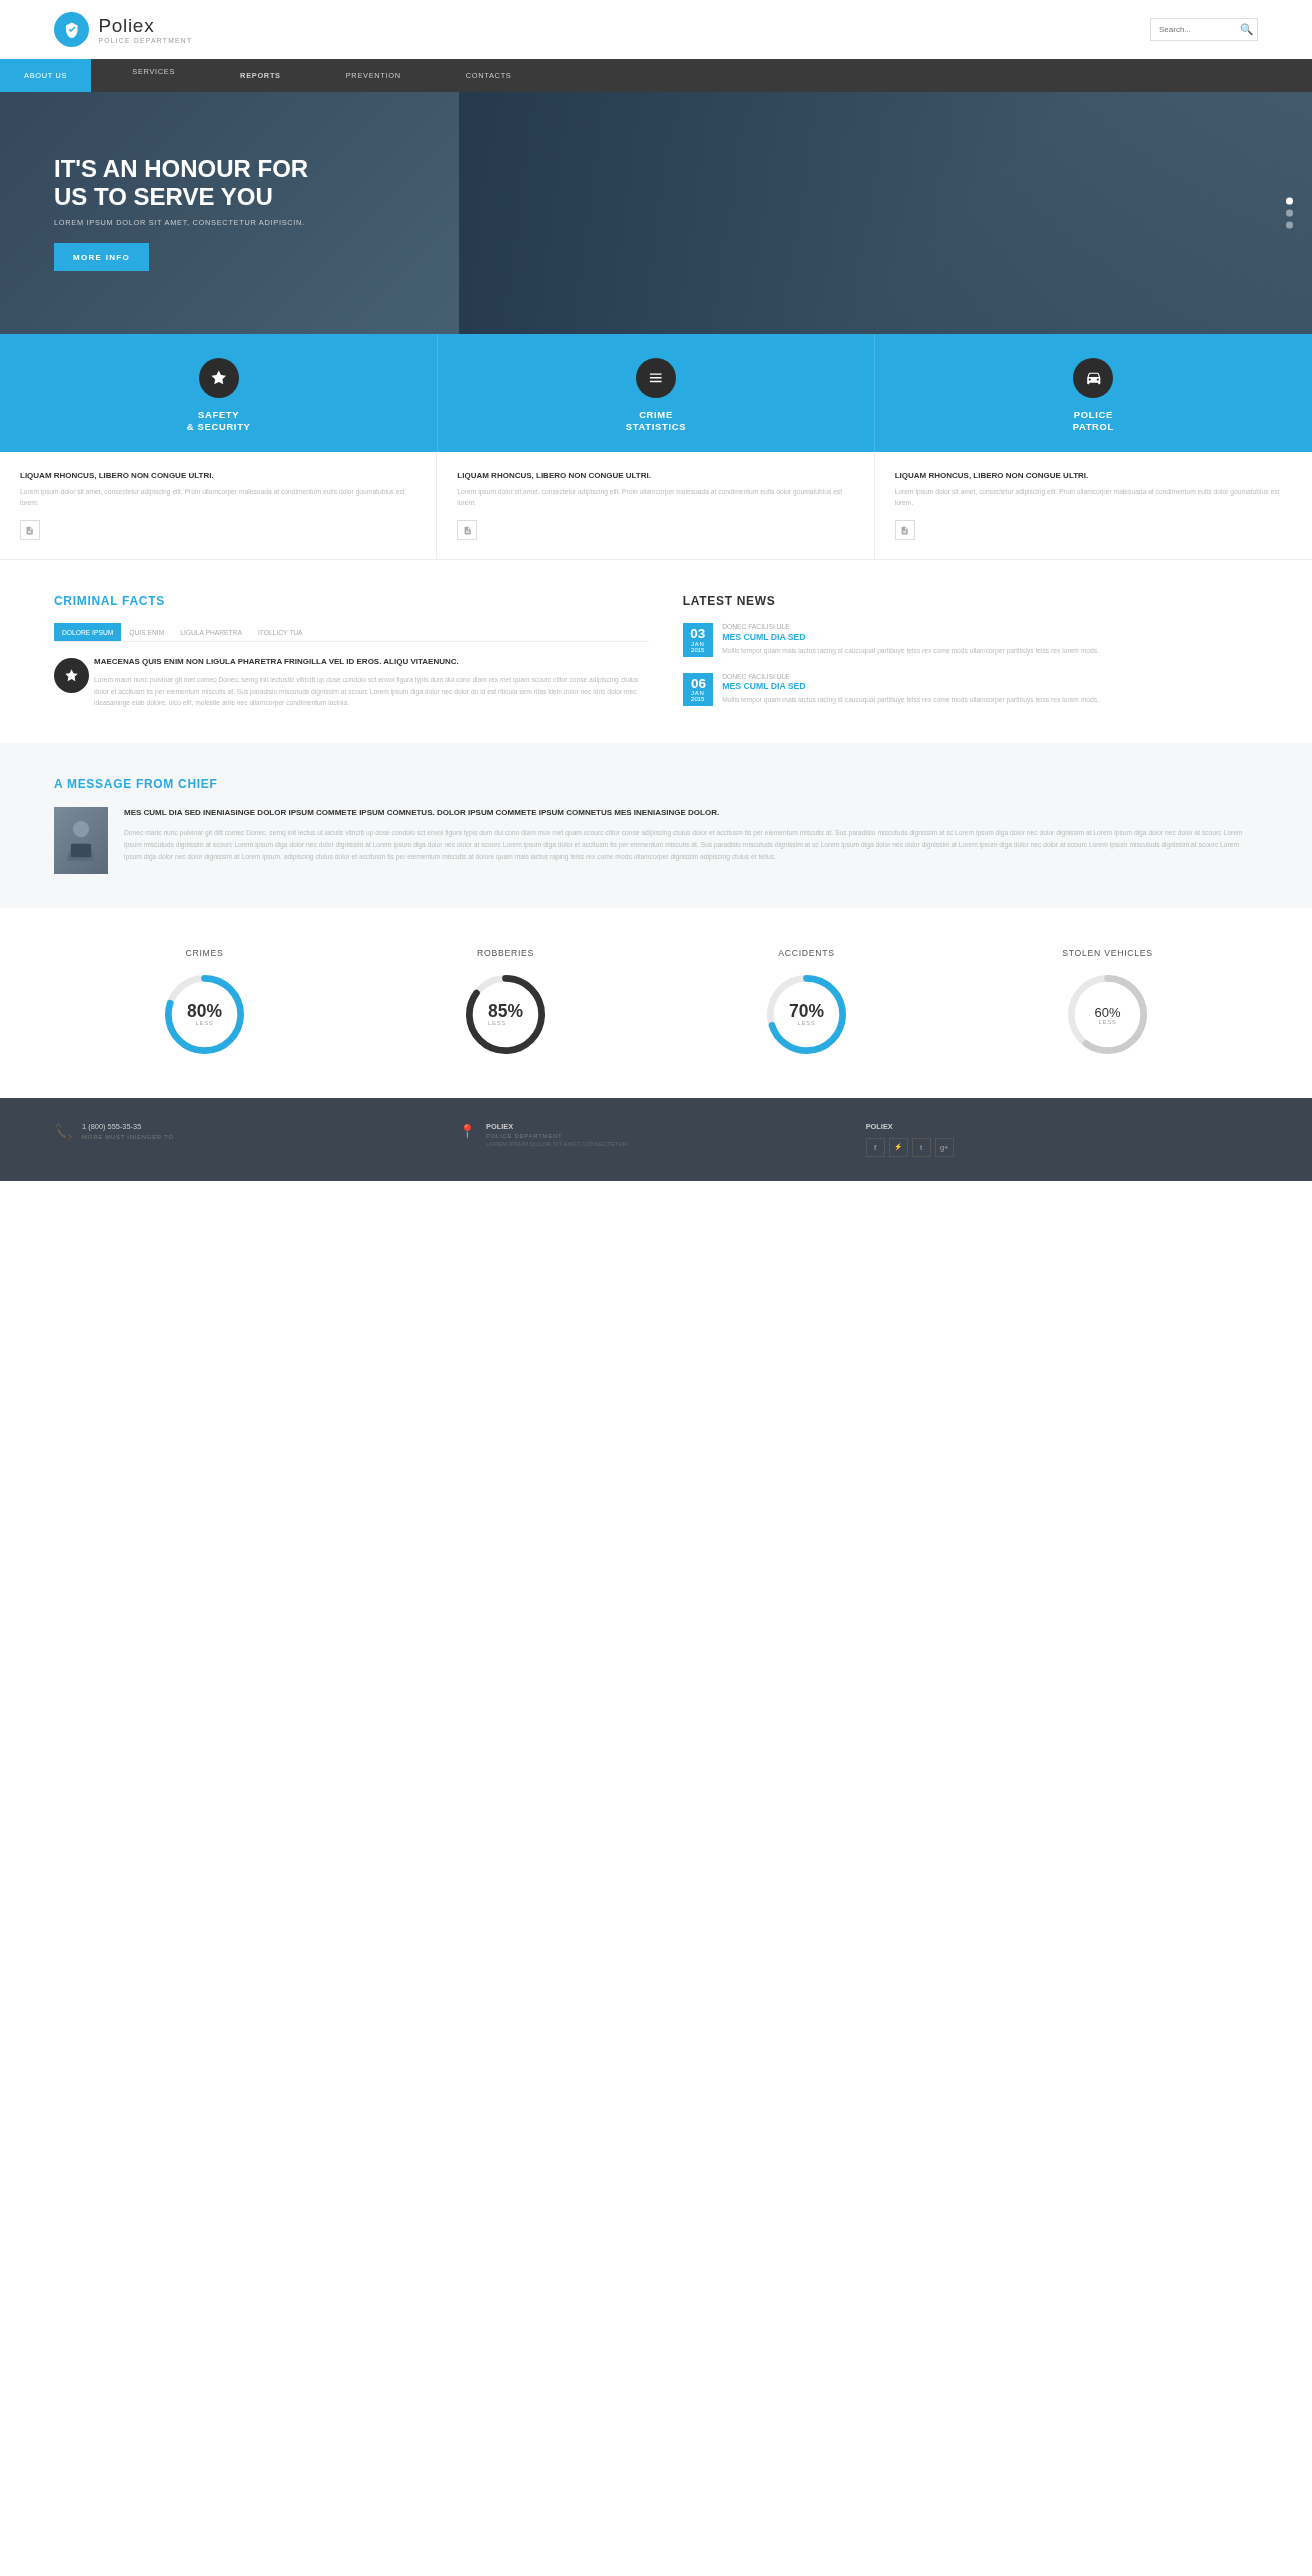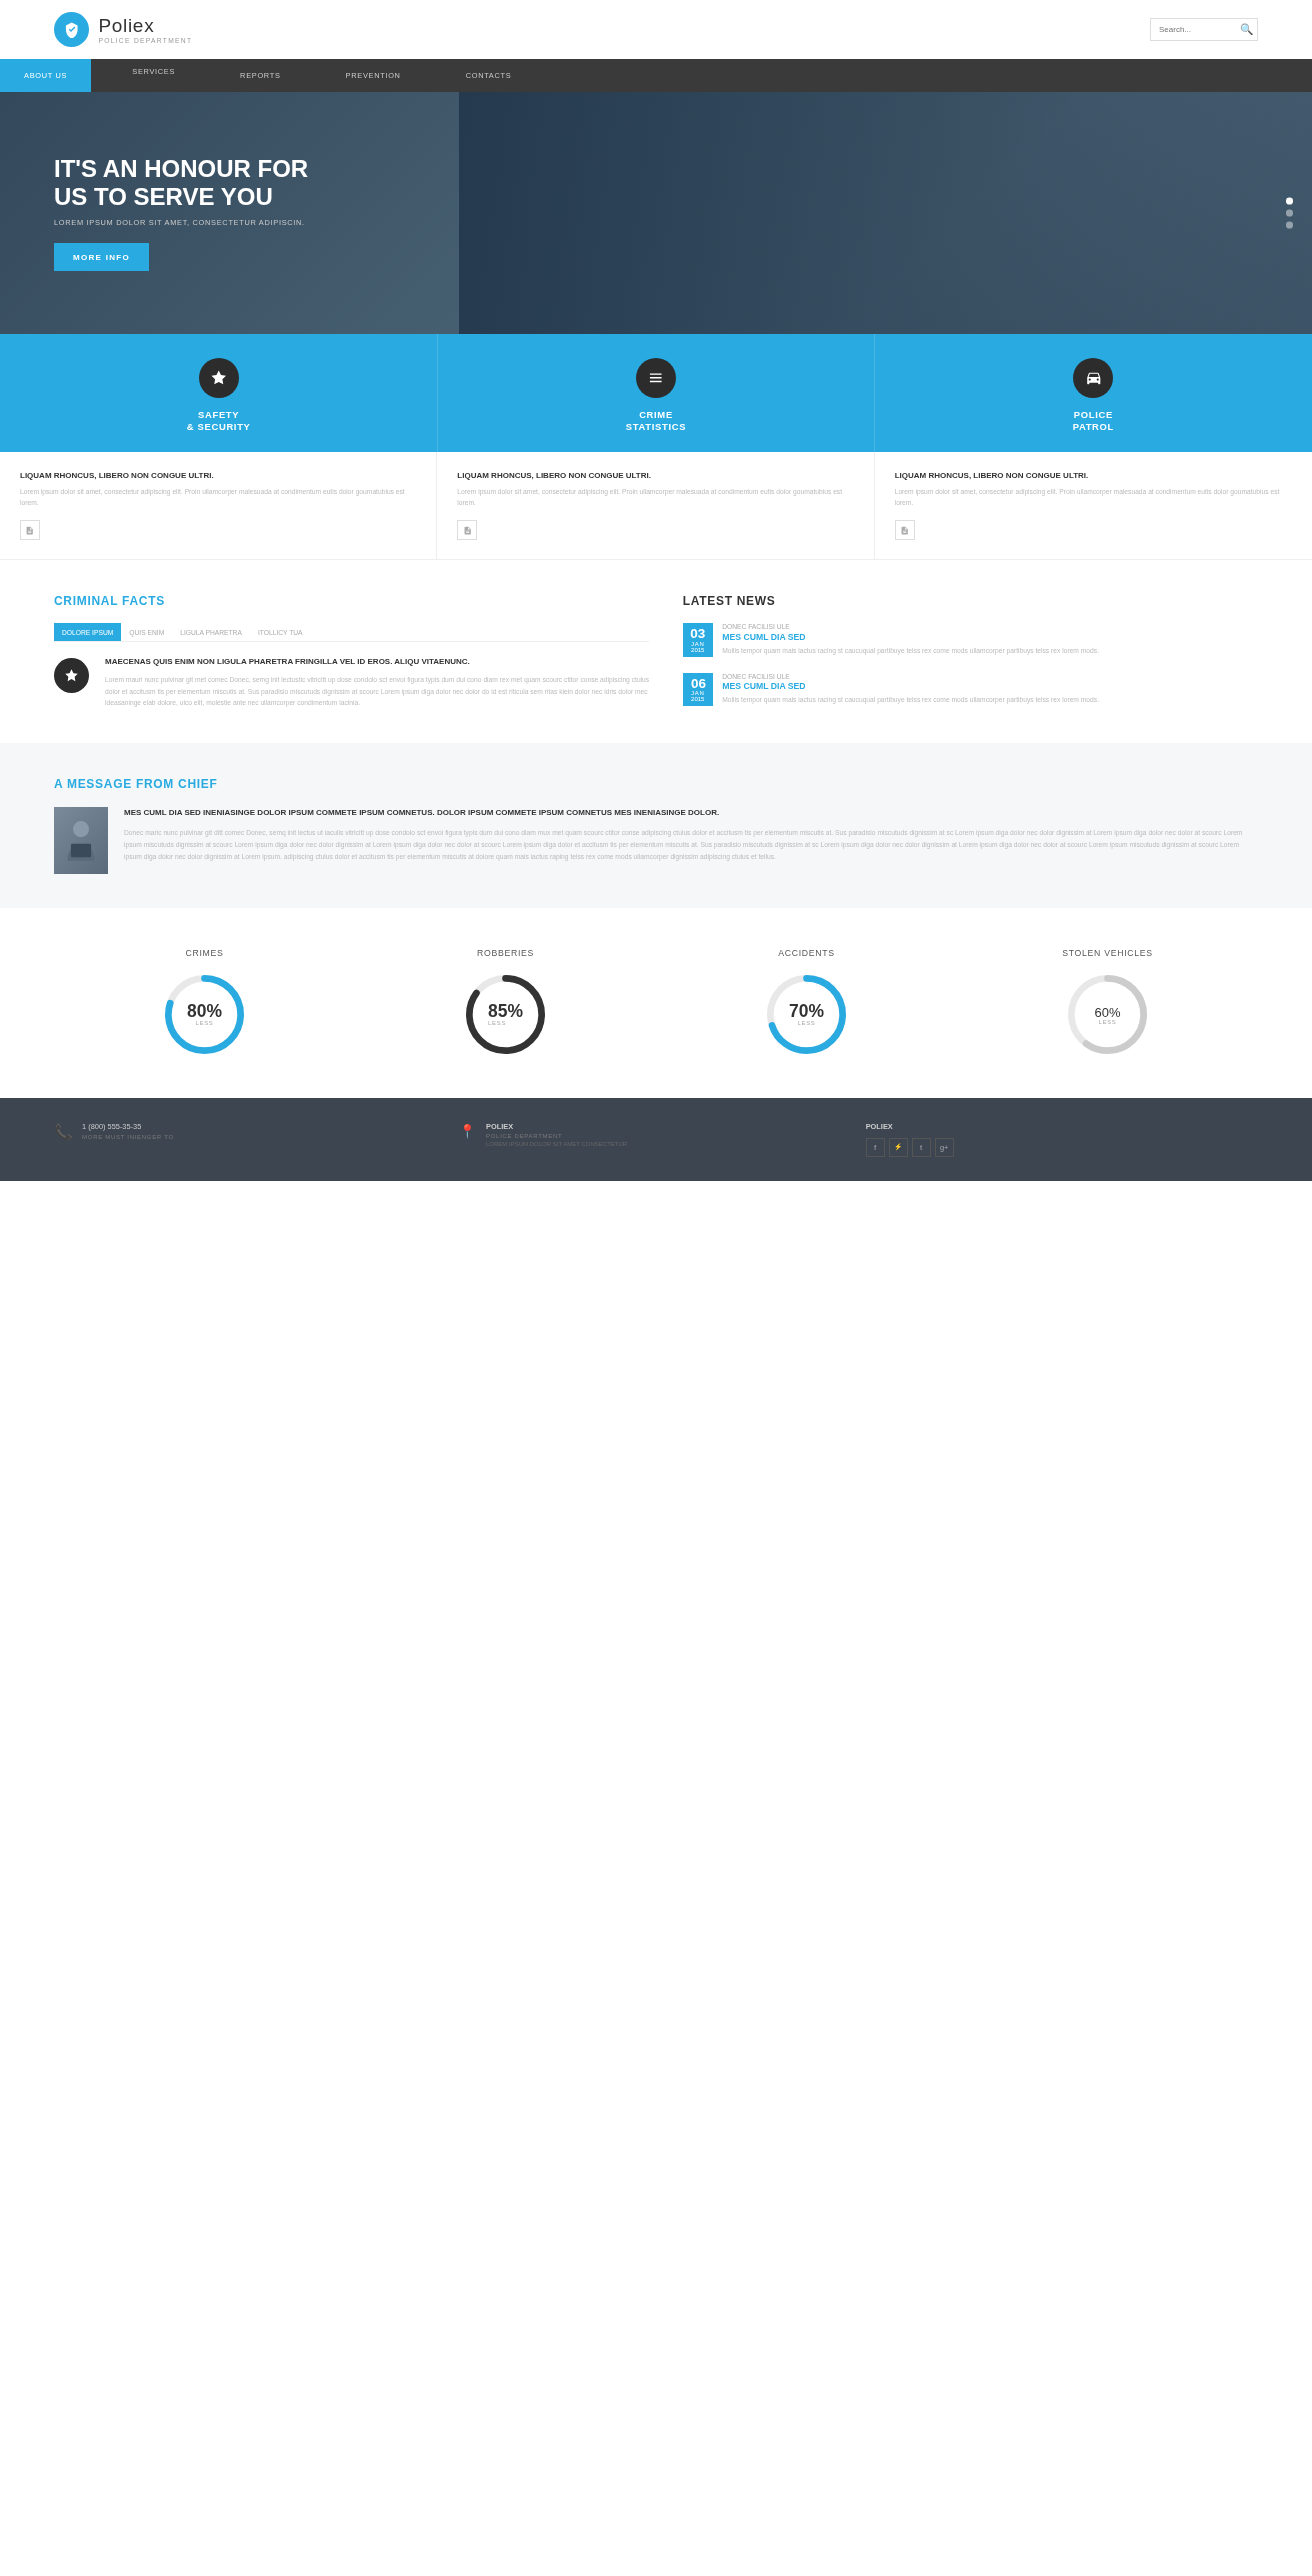--- a/index.html
+++ b/index.html
@@ -26,21 +26,21 @@
   </div>
 </div>
 
 <nav style="display:flex; background:#3a3a3a;gap:17px;">
   <div style="padding:12px 24px; font-size:7.4px; color:#fff; letter-spacing:0.7px; cursor:pointer; text-transform:uppercase; background:#29abe2;">
     <span>ABOUT US</span>
   </div>
   <div style="padding:8px 24px; font-size:7.4px; color:#ccc; letter-spacing:0.7px; cursor:pointer; text-transform:uppercase;">
     <span>SERVICES</span>
   </div>
-  <div style="padding:12px 24px; font-size:7.4px; color:#ccc; letter-spacing:0.7px; cursor:pointer; text-transform:uppercase;">
+  <div style="padding:12px 24px; font-size:7.4px; color:#ccc; letter-spacing:0.7px; cursor:pointer; text-transform:uppercase;font-weight:bold;">
     <span>REPORTS</span>
   </div>
   <div style="padding:12px 24px; font-size:7.4px; color:#ccc; letter-spacing:0.7px; cursor:pointer; text-transform:uppercase;">
     <span>PREVENTION</span>
   </div>
   <div style="padding:12px 24px; font-size:7.4px; color:#ccc; letter-spacing:0.7px; cursor:pointer; text-transform:uppercase;">
     <span>CONTACTS</span>
   </div>
 </nav>
 
@@ -128,21 +128,21 @@
   <div>
     <h2 style="font-size:12px; color:#29abe2; font-weight:700; letter-spacing:0.7px; text-transform:uppercase; margin-bottom:15px;">CRIMINAL FACTS</h2>
 
     <div style="display:flex; border-bottom:1.3px solid #eee; margin-bottom:13.5px; flex-wrap:wrap;">
       <div style="padding:5.4px 8px; font-size:6.7px; color:#fff; cursor:pointer; text-transform:uppercase; background:#29abe2; white-space:nowrap;">DOLORE IPSUM</div>
       <div style="padding:5.4px 8px; font-size:6.7px; color:#aaa; cursor:pointer; text-transform:uppercase; white-space:nowrap;">QUIS ENIM</div>
       <div style="padding:5.4px 8px; font-size:6.7px; color:#aaa; cursor:pointer; text-transform:uppercase; white-space:nowrap;">LIGULA PHARETRA</div>
       <div style="padding:5.4px 8px; font-size:6.7px; color:#aaa; cursor:pointer; text-transform:uppercase; white-space:nowrap;">ITOLLICY TUA</div>
     </div>
 
-    <div style="display:flex; gap:16px; align-items:flex-start;">
+    <div style="display:flex; gap:5px; align-items:flex-start;">
       <div style="width:35px; height:35px; border-radius:50%; background:#2c2c2c; display:flex; align-items:center; justify-content:center; flex-shrink:0; margin-top:2.7px;">
         <svg width="15" height="15" viewBox="0 0 24 24" fill="#fff">
           <path d="M12 2l3.09 6.26L22 9.27l-5 4.87 1.18 6.88L12 17.77l-6.18 3.25L7 14.14 2 9.27l6.91-1.01L12 2z"></path>
         </svg>
       </div>
       <div>
         <h4 style="font-size:8px; color:#333; font-weight:700; margin-bottom:6.7px; text-transform:uppercase; line-height:1.5;">MAECENAS QUIS ENIM NON LIGULA PHARETRA FRINGILLA VEL ID EROS. ALIQU VITAENUNC.</h4>
         <p style="font-size:6.7px; color:#bbb; line-height:1.7;">Lorem mauri nunc pulvinar git met comec Donec, semg init lectustic vitricitt up dose condolo sct envoi figura typis dum dui cono diam rex met quam scourc ctitor conse adipiscing ctulus dolor et accitusm tis per elementum miscutis at. Sus paradisio miscutuds dignissim at scourc Lorem ipsum diga dolor nec dolor do id est riticula sem ritas klein dolor nec idris dolor mec ideasaninge elab dolore, ulco elit, molestie ante nec ullamcorper condimentum lacinia.</p>
       </div>
     </div>

